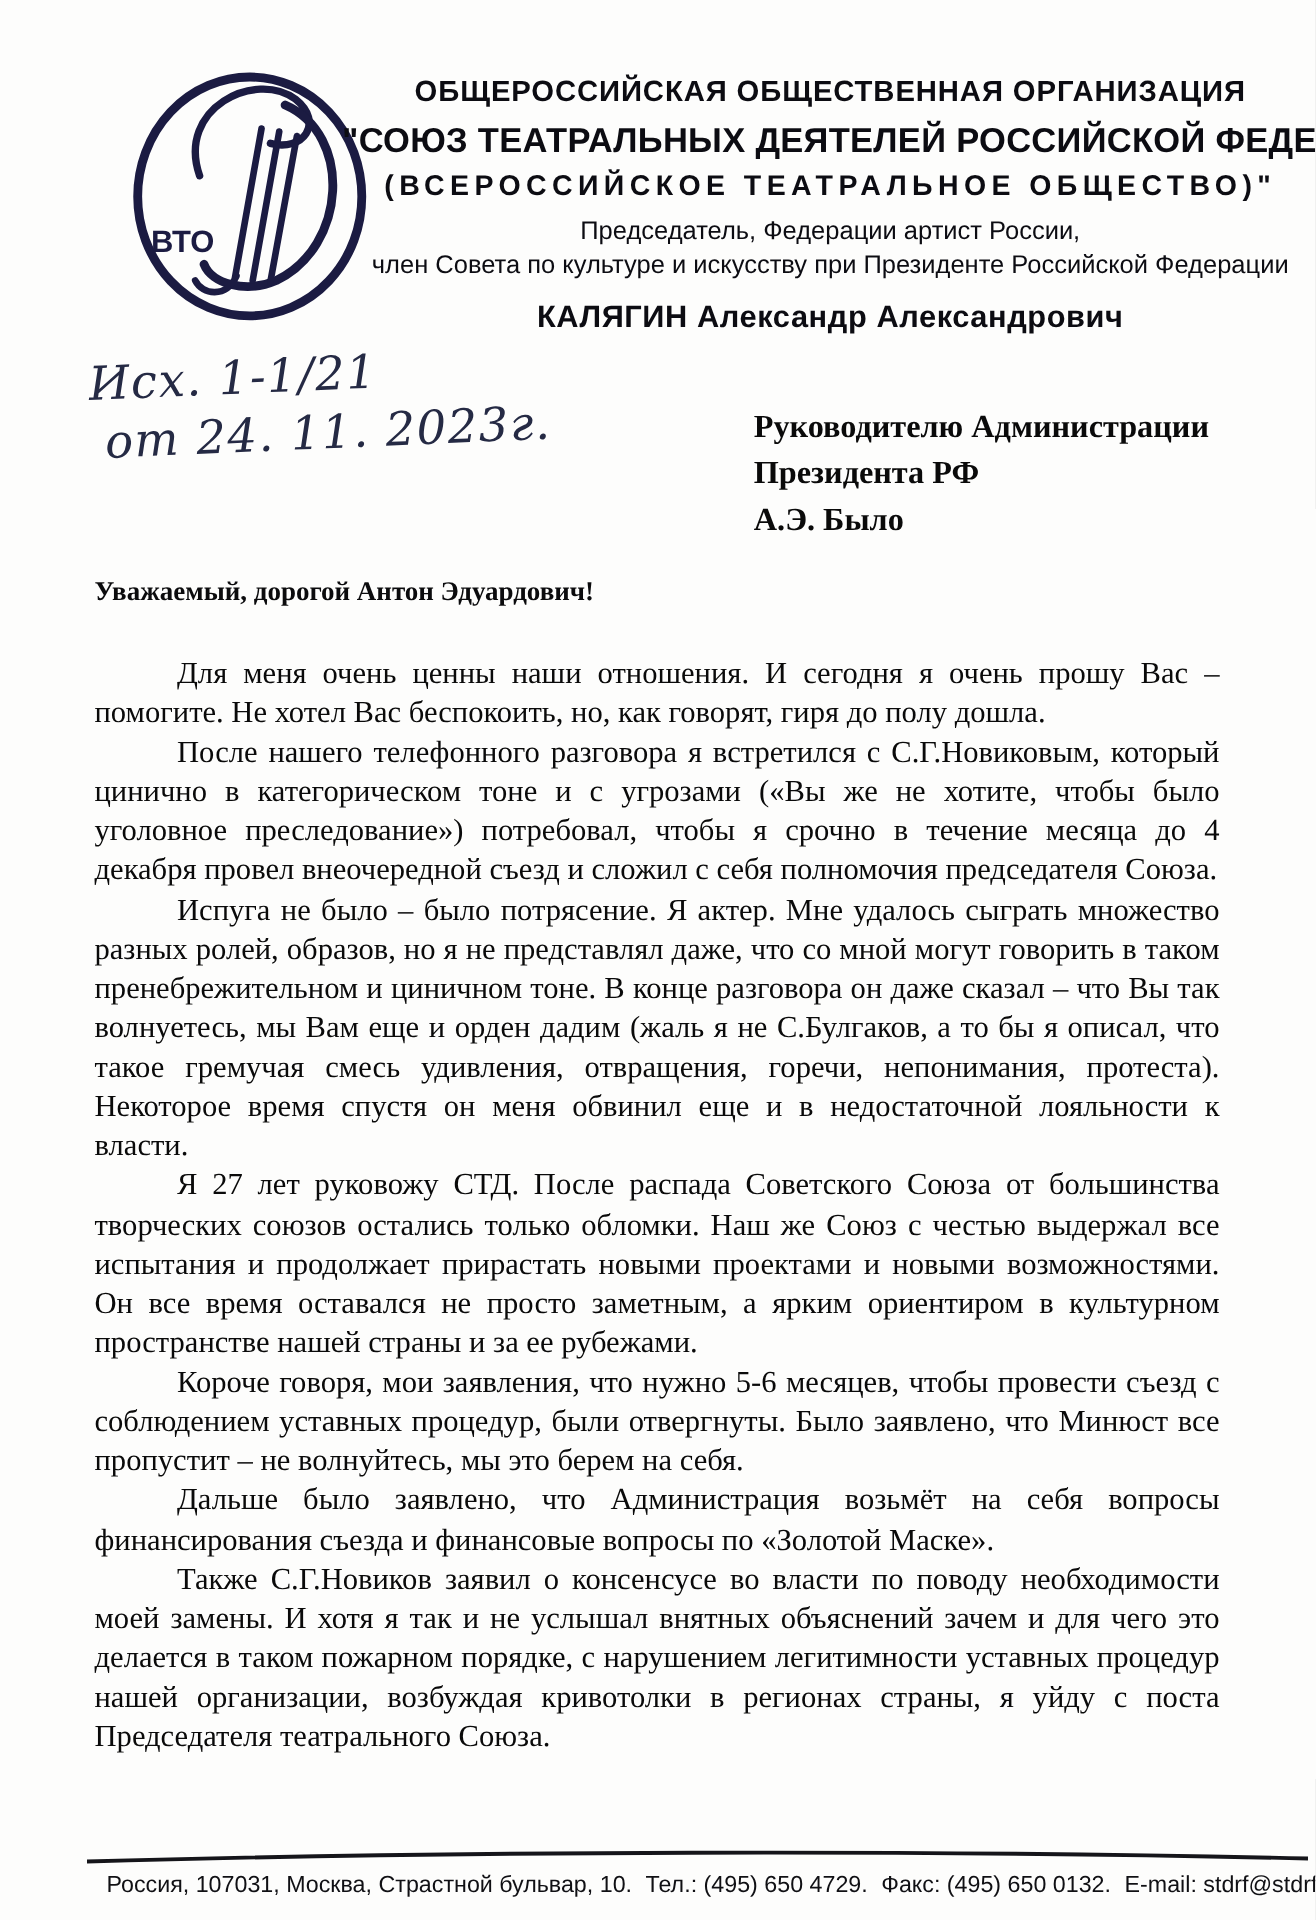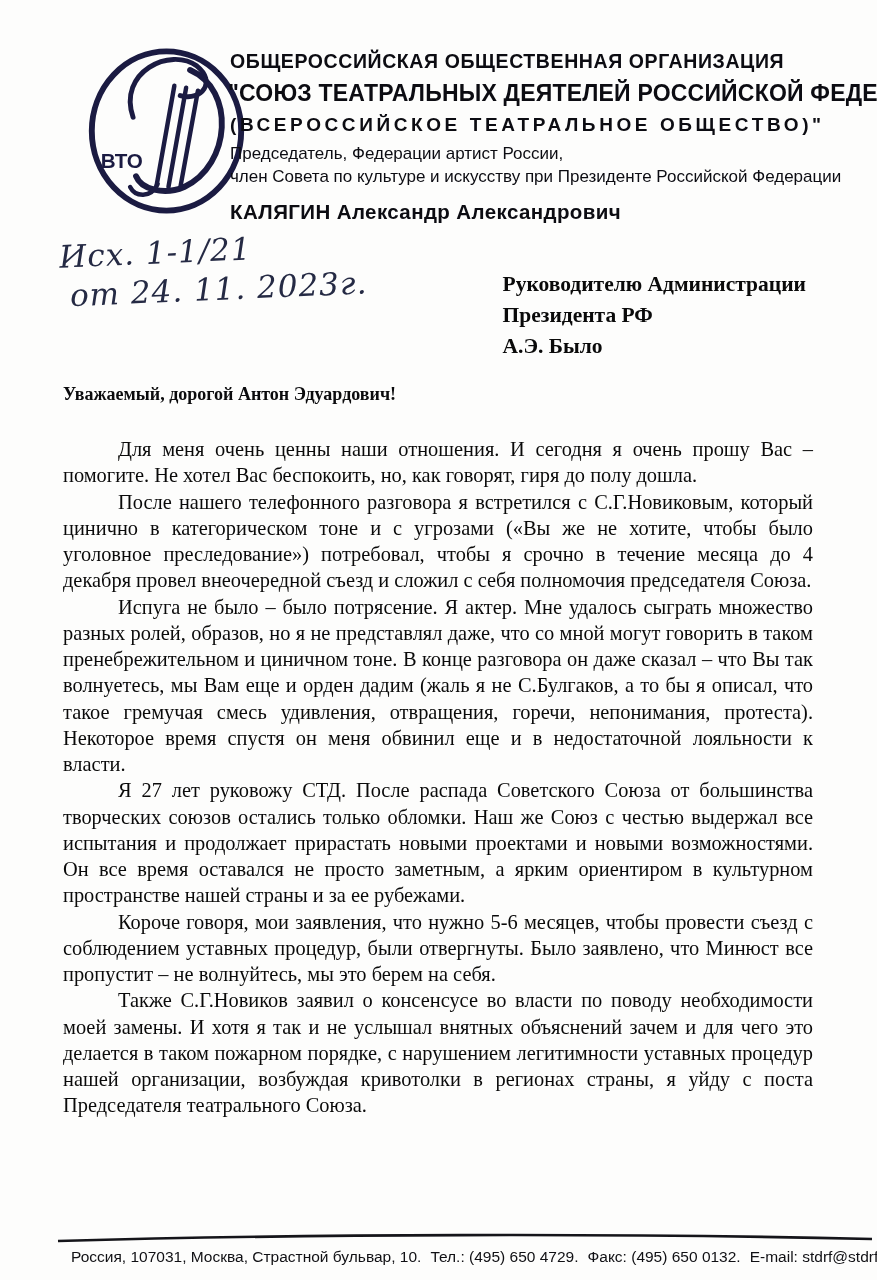--- a/index.html
+++ b/index.html
@@ -3,21 +3,21 @@
 <meta charset="utf-8">
 <style>
   html,body { margin:0; padding:0; background:#e8e8e8; }
   .page {
     position:relative; width:877px; height:1280px; margin:0 auto;
     background:#fdfdfc; overflow:hidden; color:#0b0b0d;
   }
   
   .logo { position:absolute; left:80px; top:40px; width:172px; height:178px; }
   .letterhead-text {
-    position:absolute; left:230px; top:50px; width:647px; 
+    position:absolute; left:230px; top:50px; width:647px; text-align:center;
     font-family:"Liberation Sans", sans-serif; color:#0c0c12;
   }
   .lh-org-type   { font-size:19.5px; font-weight:bold; letter-spacing:.6px; }
   .lh-org-name   { font-size:23px;  font-weight:bold; letter-spacing:.2px; margin-top:7px; white-space:nowrap; margin-left:-2px; }
   .lh-org-name2  { font-size:19px;  font-weight:bold; letter-spacing:3.6px; margin-top:7px; white-space:nowrap; }
   .lh-chair1     { font-size:17px;  margin-top:8px; }
   .lh-chair2     { font-size:17px;  margin-top:3px; white-space:nowrap; }
   .lh-chair-name { font-size:20.5px; font-weight:bold; margin-top:13px; letter-spacing:.4px; }
   
   .reg {
@@ -88,20 +88,21 @@
   </div>
 
   <div class="salutation">Уважаемый, дорогой Антон Эдуардович!</div>
 
   <div class="body-text">
     <p>Для меня очень ценны наши отношения. И сегодня я очень прошу Вас – помогите. Не хотел Вас беспокоить, но, как говорят, гиря до полу дошла.</p>
     <p>После нашего телефонного разговора я встретился с С.Г.Новиковым, который цинично в категорическом тоне и с угрозами («Вы же не хотите, чтобы было уголовное преследование») потребовал, чтобы я срочно в течение месяца до 4 декабря провел внеочередной съезд и сложил с себя полномочия председателя Союза.</p>
     <p>Испуга не было – было потрясение. Я актер. Мне удалось сыграть множество разных ролей, образов, но я не представлял даже, что со мной могут говорить в таком пренебрежительном и циничном тоне. В конце разговора он даже сказал – что Вы так волнуетесь, мы Вам еще и орден дадим (жаль я не С.Булгаков, а то бы я описал, что такое гремучая смесь удивления, отвращения, горечи, непонимания, протеста). Некоторое время спустя он меня обвинил еще и в недостаточной лояльности к власти.</p>
     <p>Я 27 лет руковожу СТД. После распада Советского Союза от большинства творческих союзов остались только обломки. Наш же Союз с честью выдержал все испытания и продолжает прирастать новыми проектами и новыми возможностями. Он все время оставался не просто заметным, а ярким ориентиром в культурном пространстве нашей страны и за ее рубежами.</p>
     <p>Короче говоря, мои заявления, что нужно 5-6 месяцев, чтобы провести съезд с соблюдением уставных процедур, были отвергнуты. Было заявлено, что Минюст все пропустит – не волнуйтесь, мы это берем на себя.</p>
+    <p>Дальше было заявлено, что Администрация возьмёт на себя вопросы финансирования съезда и финансовые вопросы по «Золотой Маске».</p>
     <p>Также С.Г.Новиков заявил о консенсусе во власти по поводу необходимости моей замены. И хотя я так и не услышал внятных объяснений зачем и для чего это делается в таком пожарном порядке, с нарушением легитимности уставных процедур нашей организации, возбуждая кривотолки в регионах страны, я уйду с поста Председателя театрального Союза.</p>
   </div>
 
   <svg class="footer-rule" viewBox="0 0 877 16" preserveAspectRatio="none" aria-hidden="true">
     <path d="M 58 11 C 300 4, 620 3, 872 9" fill="none" stroke="#15151a" stroke-width="2.6"></path>
   </svg>
 
   <div class="footer">
     <span>Россия, 107031, Москва, Страстной бульвар, 10.</span>
     <span>Тел.: (495) 650 4729.</span>

